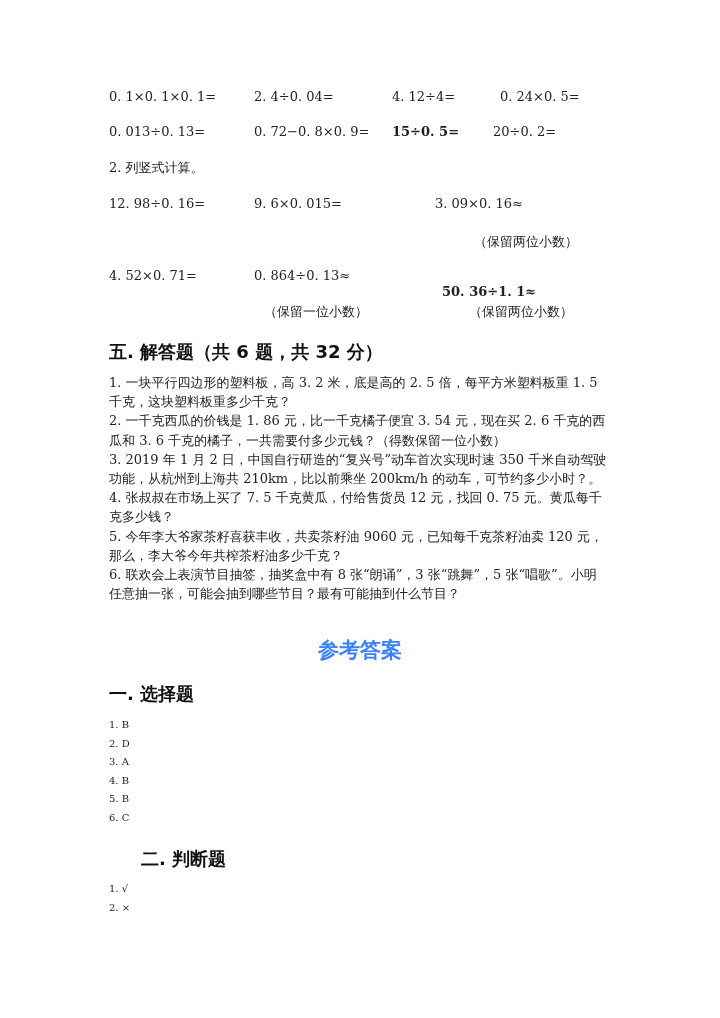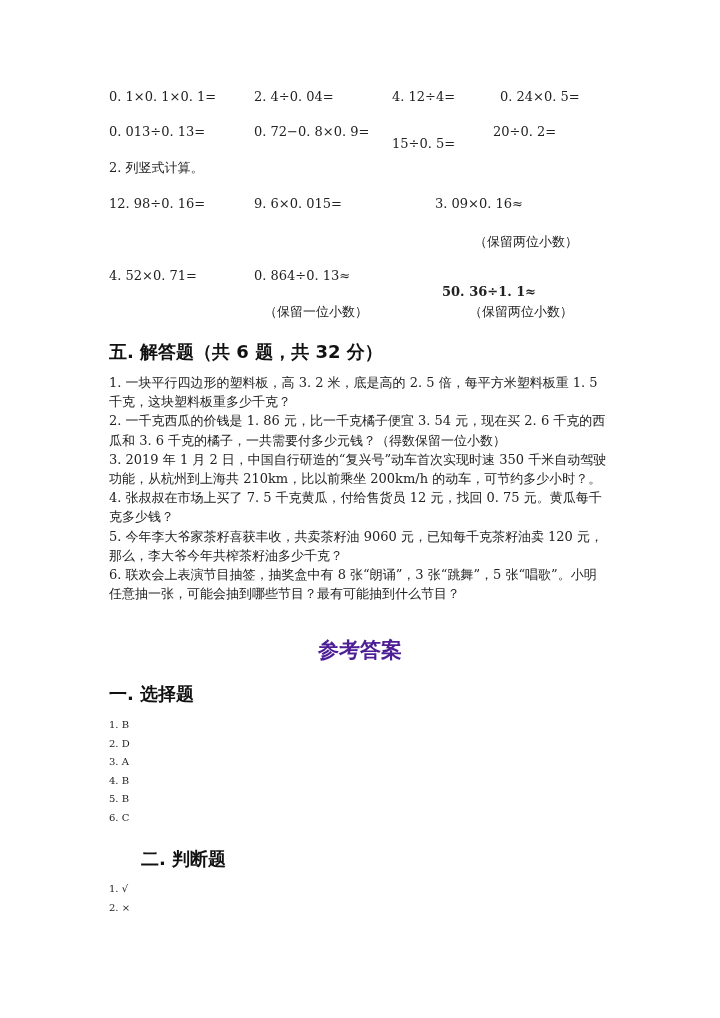--- a/index.html
+++ b/index.html
@@ -7,34 +7,34 @@
     width: 720px; height: 1018px; position: relative; overflow: hidden;
     font-family: "DejaVu Serif", "Liberation Serif", serif;
     color: #222222;
   }
   .abs { position: absolute; white-space: nowrap; }
   .calc { font-size: 13px; }
   .note { font-size: 13px; }
   .h-bold { font-family: "DejaVu Sans", "Liberation Sans", sans-serif; font-weight: bold; font-size: 18px; color: #111; }
   .para { position: absolute; left: 109px; width: 500px; font-size: 13px; line-height: 19.2px; }
   .para p { margin: 0; }
-  .title { font-family: "DejaVu Sans", "Liberation Sans", sans-serif; font-weight: bold; font-size: 21px; color: #4c1d95; }
+  .title { font-family: "DejaVu Sans", "Liberation Sans", sans-serif; font-weight: bold; font-size: 21px; color: #3b82f6; }
   .ans { font-size: 10px; line-height: 18.6px; }
 </style>
 </head>
 <body>
 
 <div class="abs calc" style="left:109px; top:89px;">0. 1×0. 1×0. 1=</div>
 <div class="abs calc" style="left:254px; top:89px;">2. 4÷0. 04=</div>
 <div class="abs calc" style="left:392px; top:89px;">4. 12÷4=</div>
 <div class="abs calc" style="left:500px; top:89px;">0. 24×0. 5=</div>
 
 <div class="abs calc" style="left:109px; top:124px;">0. 013÷0. 13=</div>
 <div class="abs calc" style="left:254px; top:124px;">0. 72−0. 8×0. 9=</div>
-<div class="abs calc" style="left:392px; top:136px;">15÷0. 5=</div>
+<div class="abs calc" style="left:392px; top:124px;font-weight:bold;">15÷0. 5=</div>
 <div class="abs calc" style="left:493px; top:124px;">20÷0. 2=</div>
 
 <div class="abs calc" style="left:109px; top:159px;">2. 列竖式计算。</div>
 
 <div class="abs calc" style="left:109px; top:196px;">12. 98÷0. 16=</div>
 <div class="abs calc" style="left:254px; top:196px;">9. 6×0. 015=</div>
 <div class="abs calc" style="left:435px; top:196px;">3. 09×0. 16≈</div>
 <div class="abs note" style="left:474px; top:233px;">（保留两位小数）</div>
 
 <div class="abs calc" style="left:109px; top:268px;">4. 52×0. 71=</div>

